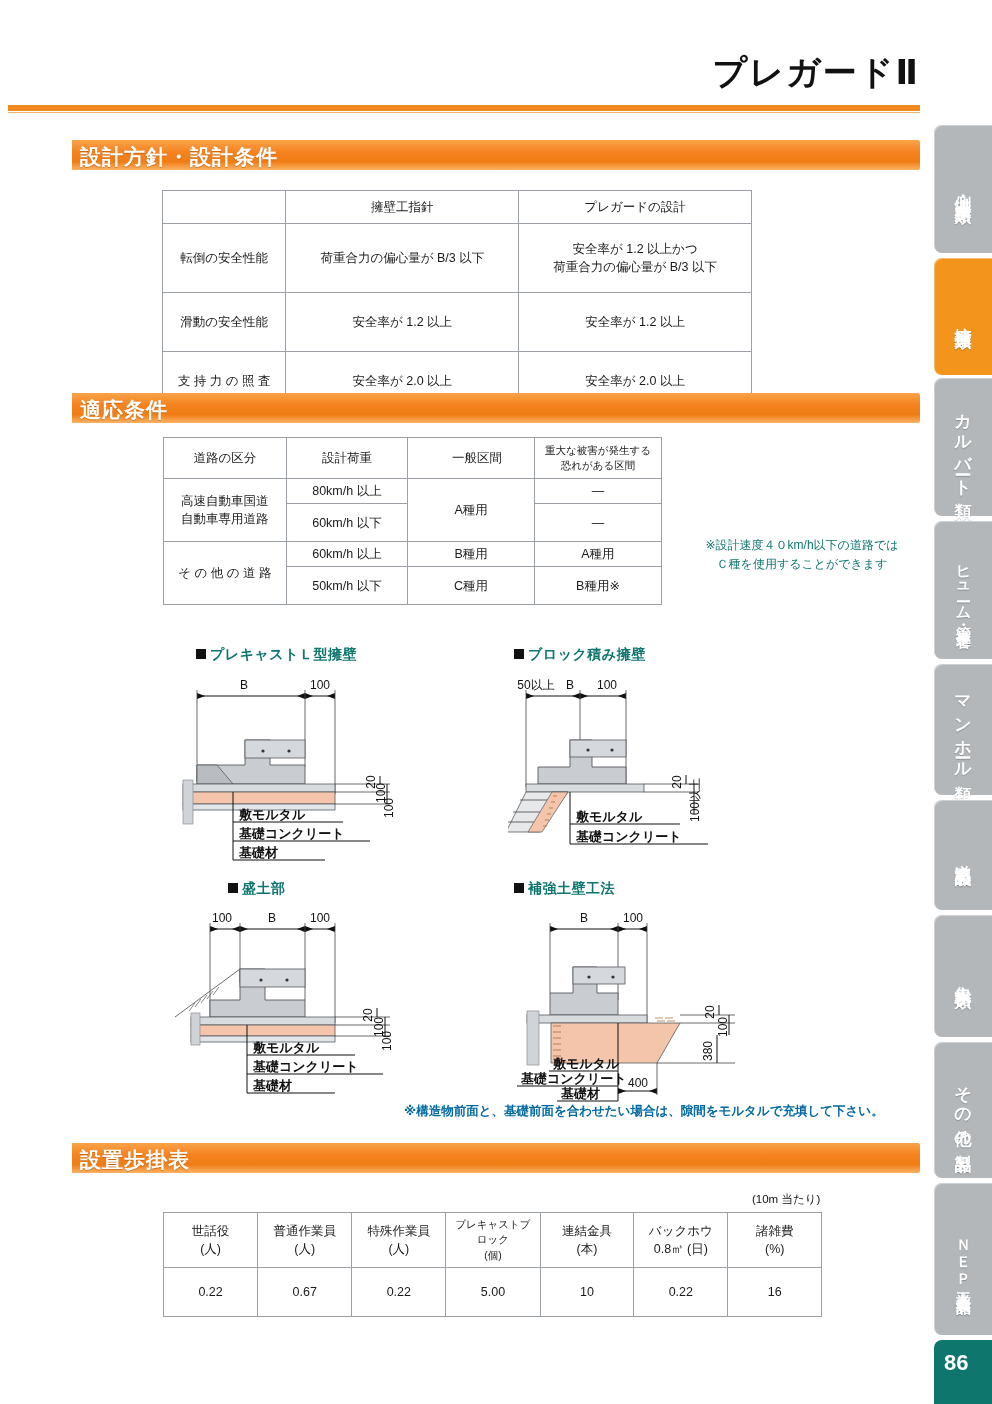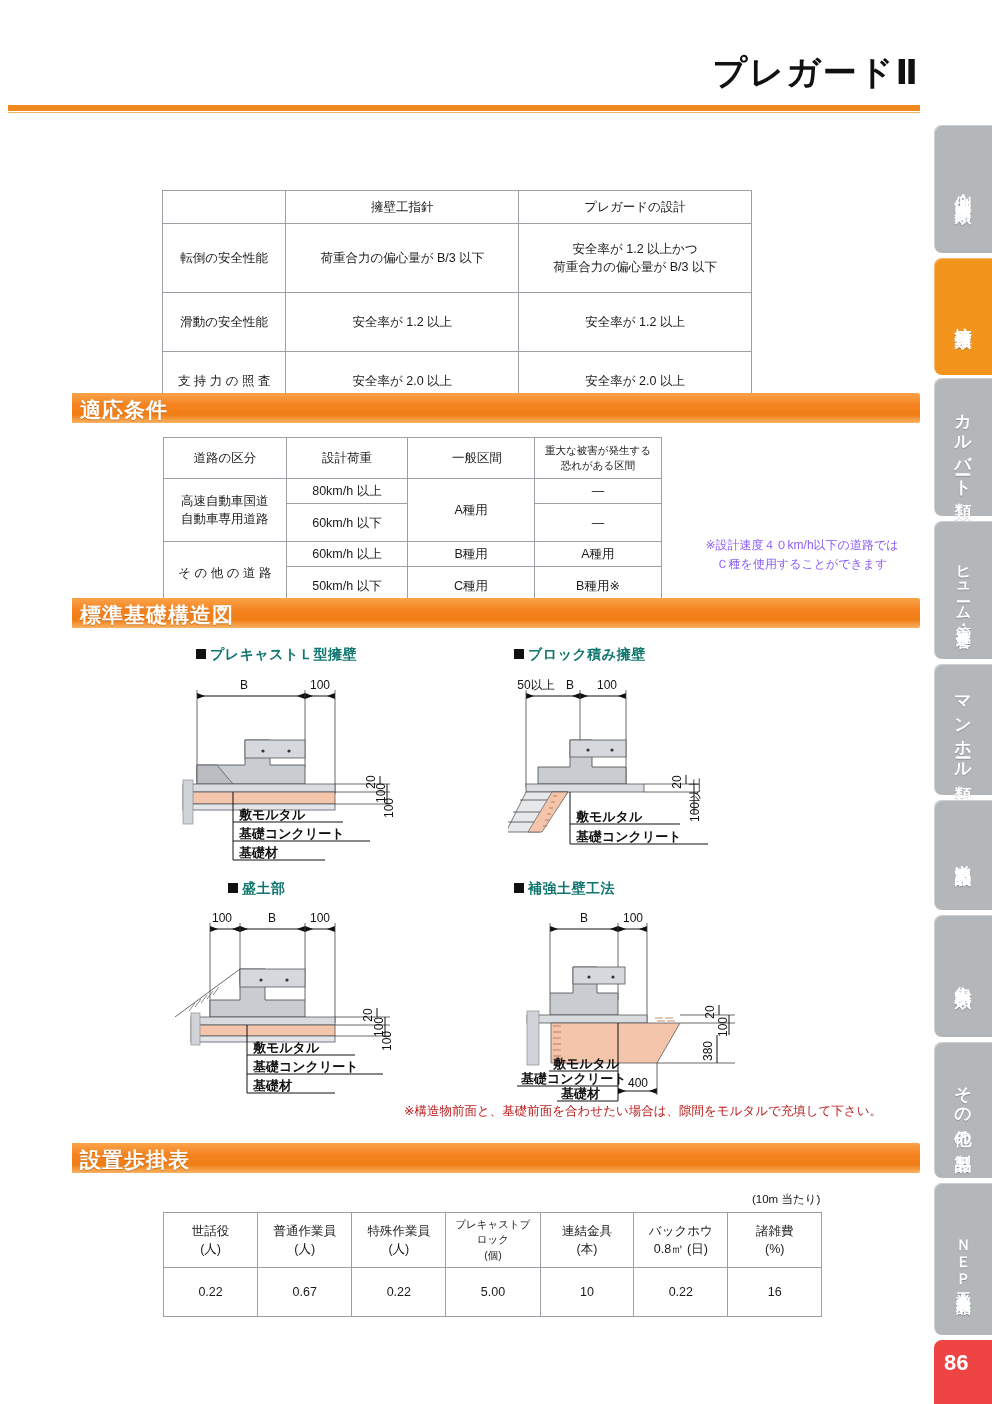--- a/index.html
+++ b/index.html
@@ -51,25 +51,25 @@
     font-size:12.5px;line-height:1.45;
     padding:3px 4px;
     background:#ffffff;
   }
   td.hd{background:#c9e6f7;font-weight:normal;}
   td.rh{background:#c9e6f7;}
   td.gray{background:#dcdcdc;}
 
   
   .note{
-    position:absolute;font-size:12px;line-height:1.6;color:#8b5cf6;
+    position:absolute;font-size:12px;line-height:1.6;color:#0f766e;
     white-space:pre-line;text-align:center;
   }
   .note-b{
-    position:absolute;font-size:12.5px;font-weight:normal;color:#b91c1c;text-align:right;
+    position:absolute;font-size:12.5px;font-weight:bold;color:#0369a1;text-align:right;
   }
   .unit-note{position:absolute;font-size:11.5px;color:#111;}
 
   
   .dgtitle{
     position:absolute;font-size:14px;font-weight:bold;color:#0f766e;letter-spacing:.5px;
   }
   .dgtitle .sq{display:inline-block;width:10px;height:10px;background:#111;margin-right:4px;}
   .dg{position:absolute;}
   .dim{font-size:12px;fill:#111;font-family:"Liberation Sans",sans-serif;}
@@ -88,36 +88,40 @@
   .tab.active{background:#f3941d;}
   .tab .vtxt{
     position:absolute;left:0;top:0;width:58px;height:100%;
     display:flex;align-items:center;justify-content:center;
     writing-mode:vertical-rl;
     font-size:17px;font-weight:bold;color:#ffffff;letter-spacing:2px;
     text-shadow:0 1px 1px rgba(0,0,0,.22);
   }
   .pageno{
     position:absolute;right:0;top:1340px;width:58px;height:64px;
-    background:#ef4444;border-radius:8px 0 0 0;
+    background:#0f766e;border-radius:8px 0 0 0;
   }
   .pageno span{
     position:absolute;left:10px;top:10px;
     font-size:22px;font-weight:bold;color:#ffffff;
   }
 </style>
 </head>
 <body>
 
 <div class="page">
 
   <div class="doc-title">プレガードⅡ</div>
   <div class="title-rule"></div>
   <div class="title-rule-thin"></div>
 
+  <div class="sec" style="top:140px;">
+    <div class="bar-left"></div>
+    <span>設計方針・設計条件</span>
+  </div>
 
   <table class="t" id="design-table" style="left:162px;top:190px;width:590px;">
     <tbody id="design-tbody">
         <tr>
           <td class="hd" style="height: 26px; width: 120px;"></td>
           <td class="hd" style="height: 26px; width: 235px;">擁壁工指針</td>
           <td class="hd" style="height: 26px; width: 235px;">プレガードの設計</td>
         </tr>
         <tr>
           <td class="rh" style="height: 62px;">転倒の安全性能</td>
@@ -170,24 +174,20 @@
           <td class="gray" style="height: 31px;">50km/h 以下</td>
           <td class="gray">C種用</td>
           <td class="gray">B種用※</td>
         </tr>
       </tbody>
   </table>
 
   <div class="note" id="applicable-note" style="left:672px;top:536px;width:260px;">※設計速度４０km/h以下の道路では
 Ｃ種を使用することができます</div>
 
-  <div class="sec" style="top:598px;">
-    <div class="bar-left"></div>
-    <span>標準基礎構造図</span>
-  </div>
 
   <div class="dgtitle" style="left:196px;top:646px;"><span class="sq"></span><span>プレキャストＬ型擁壁</span></div>
   <svg class="dg" style="left:175px;top:672px;" width="250" height="195" viewBox="0 0 250 195">
 
     <line class="ln" x1="22" y1="24" x2="130" y2="24"></line>
     <line class="ln" x1="130" y1="24" x2="160" y2="24"></line>
     <path d="M22,21 L30,24 L22,27 Z" fill="#111"></path>
     <path d="M130,21 L122,24 L130,27 Z" fill="#111"></path>
     <path d="M130,21 L138,24 L130,27 Z" fill="#111"></path>
     <path d="M160,21 L152,24 L160,27 Z" fill="#111"></path>

